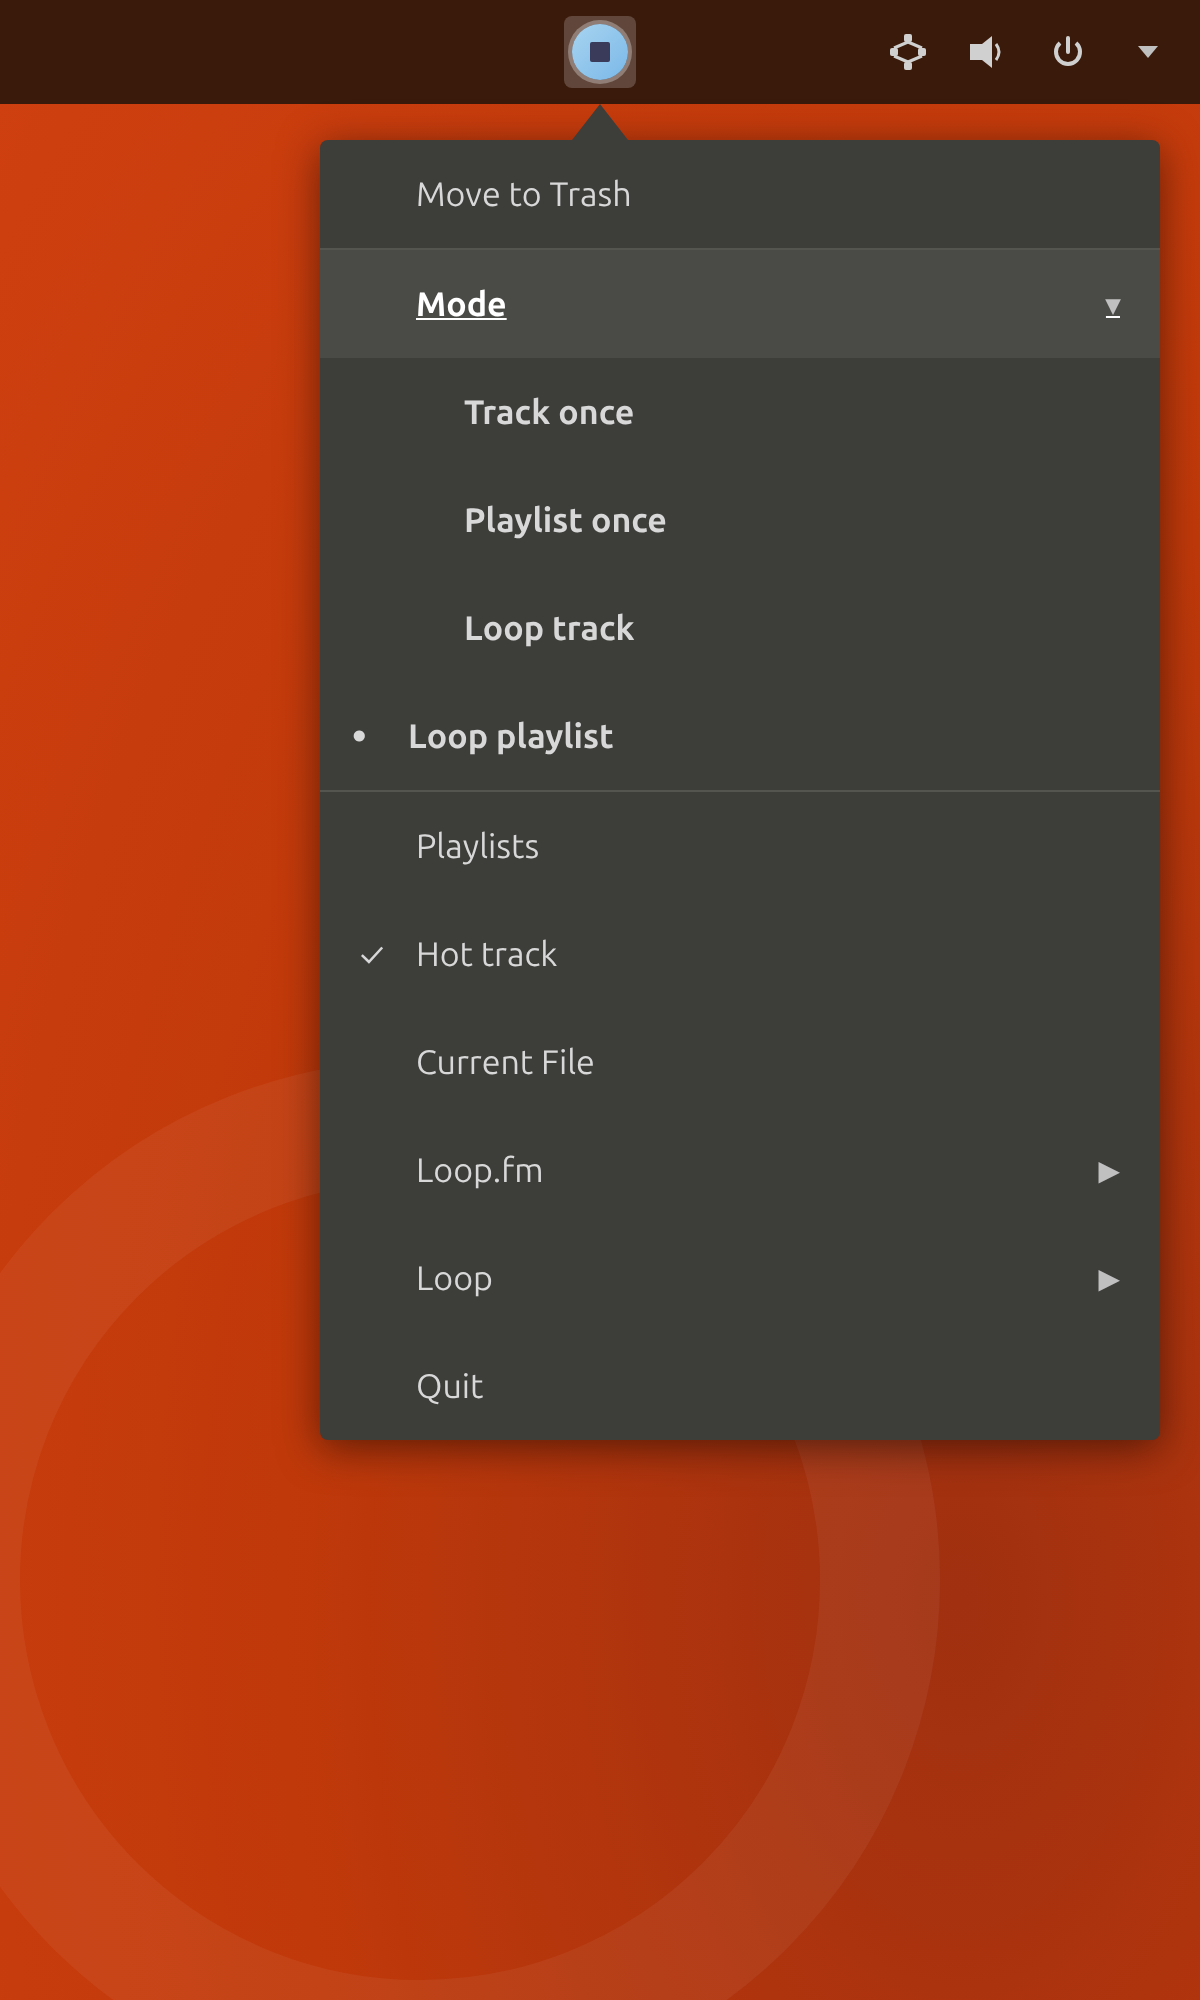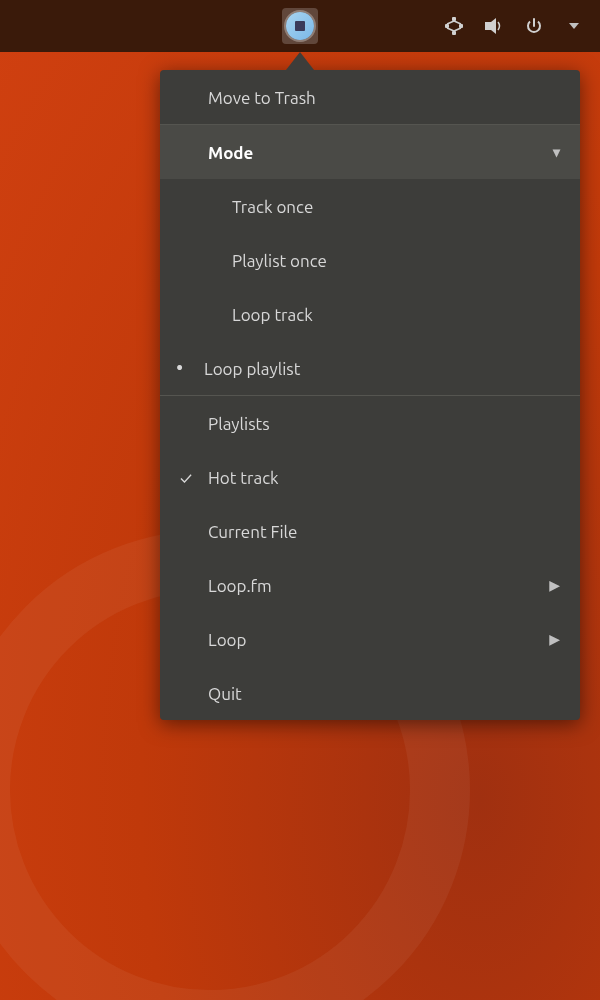--- a/index.html
+++ b/index.html
@@ -101,20 +101,21 @@
       cursor: pointer;
       position: relative;
       user-select: none;
     }
 
     .menu-item.mode-header {
       background-color: #4a4a46;
       color: #ffffff;
       font-weight: bold;
       font-size: 17px;
+      text-decoration: underline;
     }
 
     .menu-item .item-label {
       flex: 1;
     }
 
     .menu-item .chevron {
       font-size: 14px;
       color: #c0c0c0;
     }
@@ -138,20 +139,21 @@
 
     .menu-divider {
       height: 1px;
       background-color: #555550;
       margin: 0;
     }
 
     
     .menu-item.sub-item {
       padding-left: 44px;
+      font-weight: bold;
     }
 
     
     .stop-icon {
       width: 28px;
       height: 28px;
       background: linear-gradient(135deg, #a8d4f0, #7ab8e8);
       border-radius: 50%;
       display: flex;
       align-items: center;

